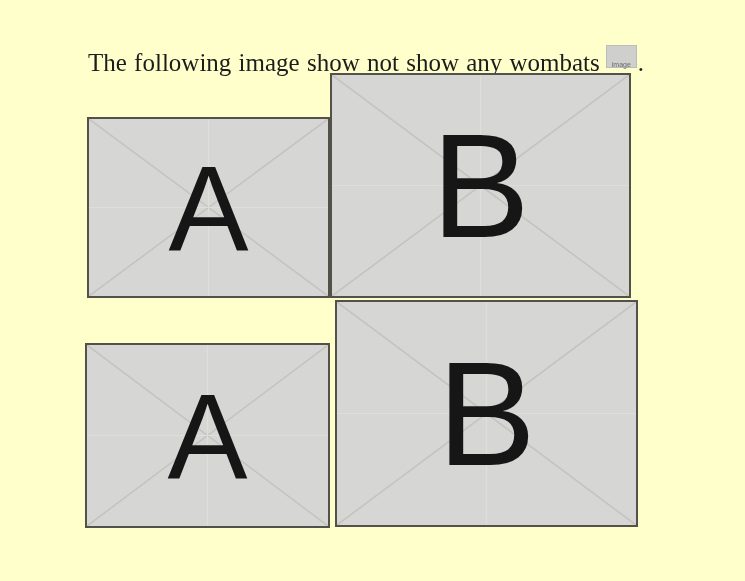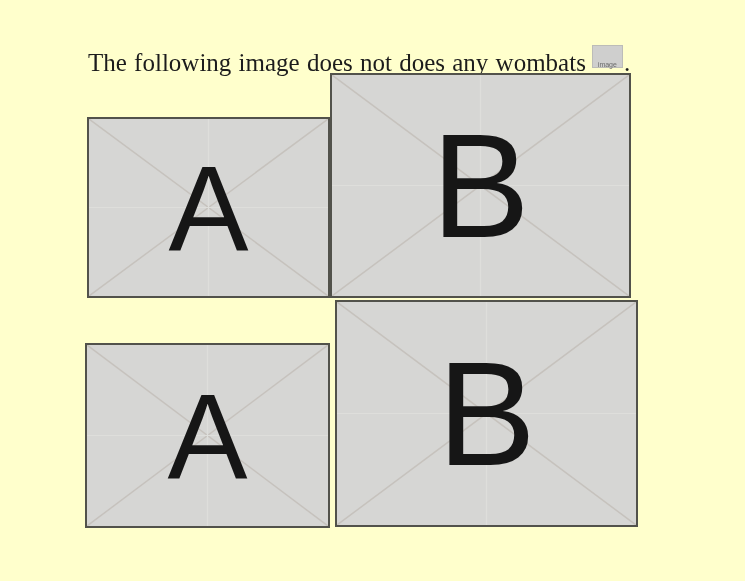--- a/index.html
+++ b/index.html
@@ -64,21 +64,21 @@
   .ph-a .letter { font-size:120px; }
   .ph-b .letter { font-size:148px; }
   #ph-a-top    { left:87px;  top:117px; width:243px; height:181px; }
   #ph-b-top    { left:330px; top:73px;  width:301px; height:225px; }
   #ph-a-bottom { left:85px;  top:343px; width:245px; height:185px; }
   #ph-b-bottom { left:335px; top:300px; width:303px; height:227px; }
 </style>
 </head>
 <body>
 
-<p class="sentence"><span>The following image does not does any wombats</span><span class="broken-img"><span class="broken-img-label">image</span></span><span>.</span></p>
+<p class="sentence"><span>The following image show not show any wombats</span><span class="broken-img"><span class="broken-img-label">image</span></span><span>.</span></p>
 
 <div class="ph ph-a" id="ph-a-top">
   <svg viewBox="0 0 100 100" preserveAspectRatio="none">
     <line class="diag" x1="0" y1="0" x2="100" y2="100"></line>
     <line class="diag" x1="100" y1="0" x2="0" y2="100"></line>
     <line class="cross" x1="0" y1="50" x2="100" y2="50"></line>
     <line class="cross" x1="50" y1="0" x2="50" y2="100"></line>
   </svg>
   <span class="letter">A</span>
 </div>

